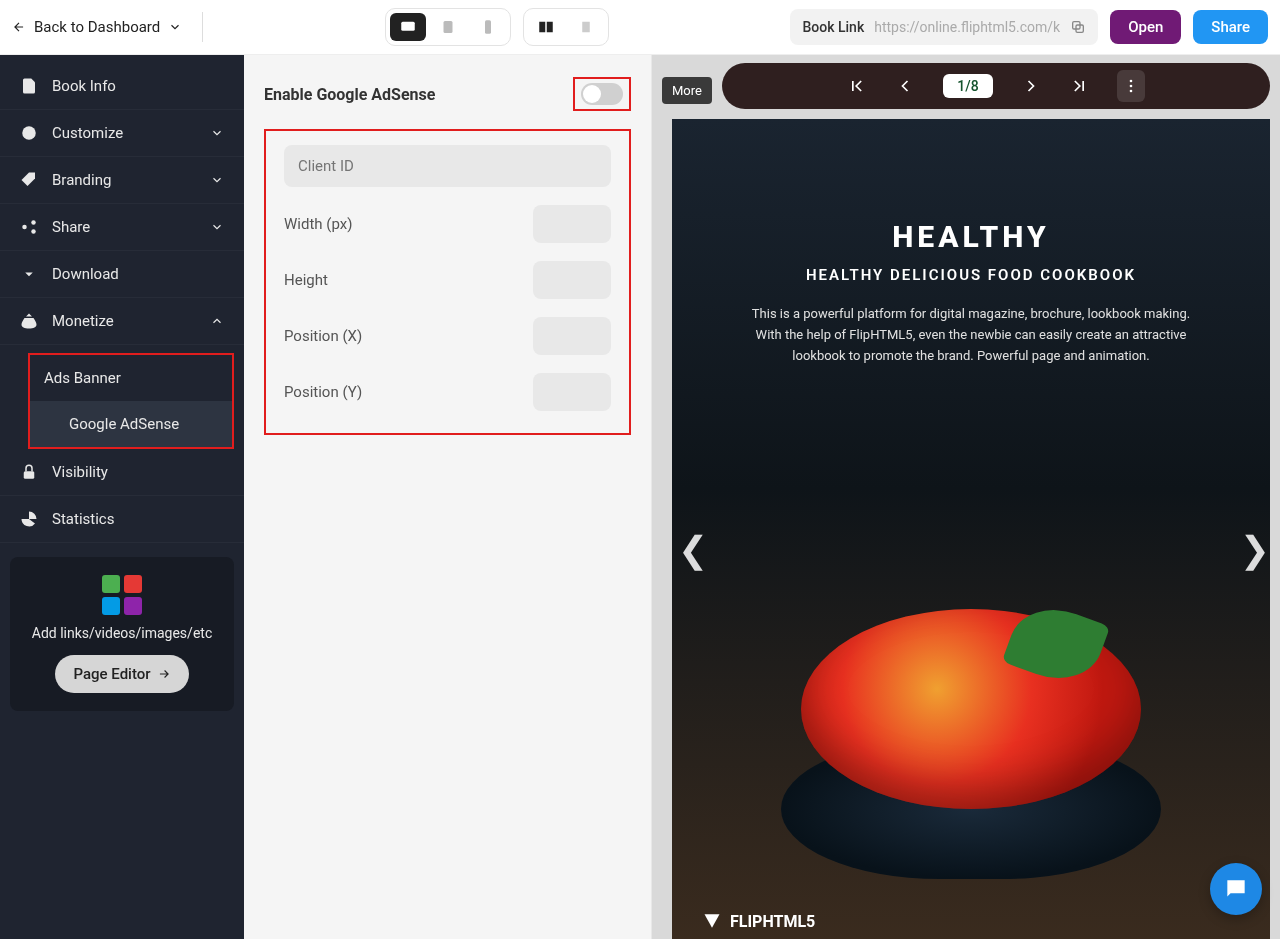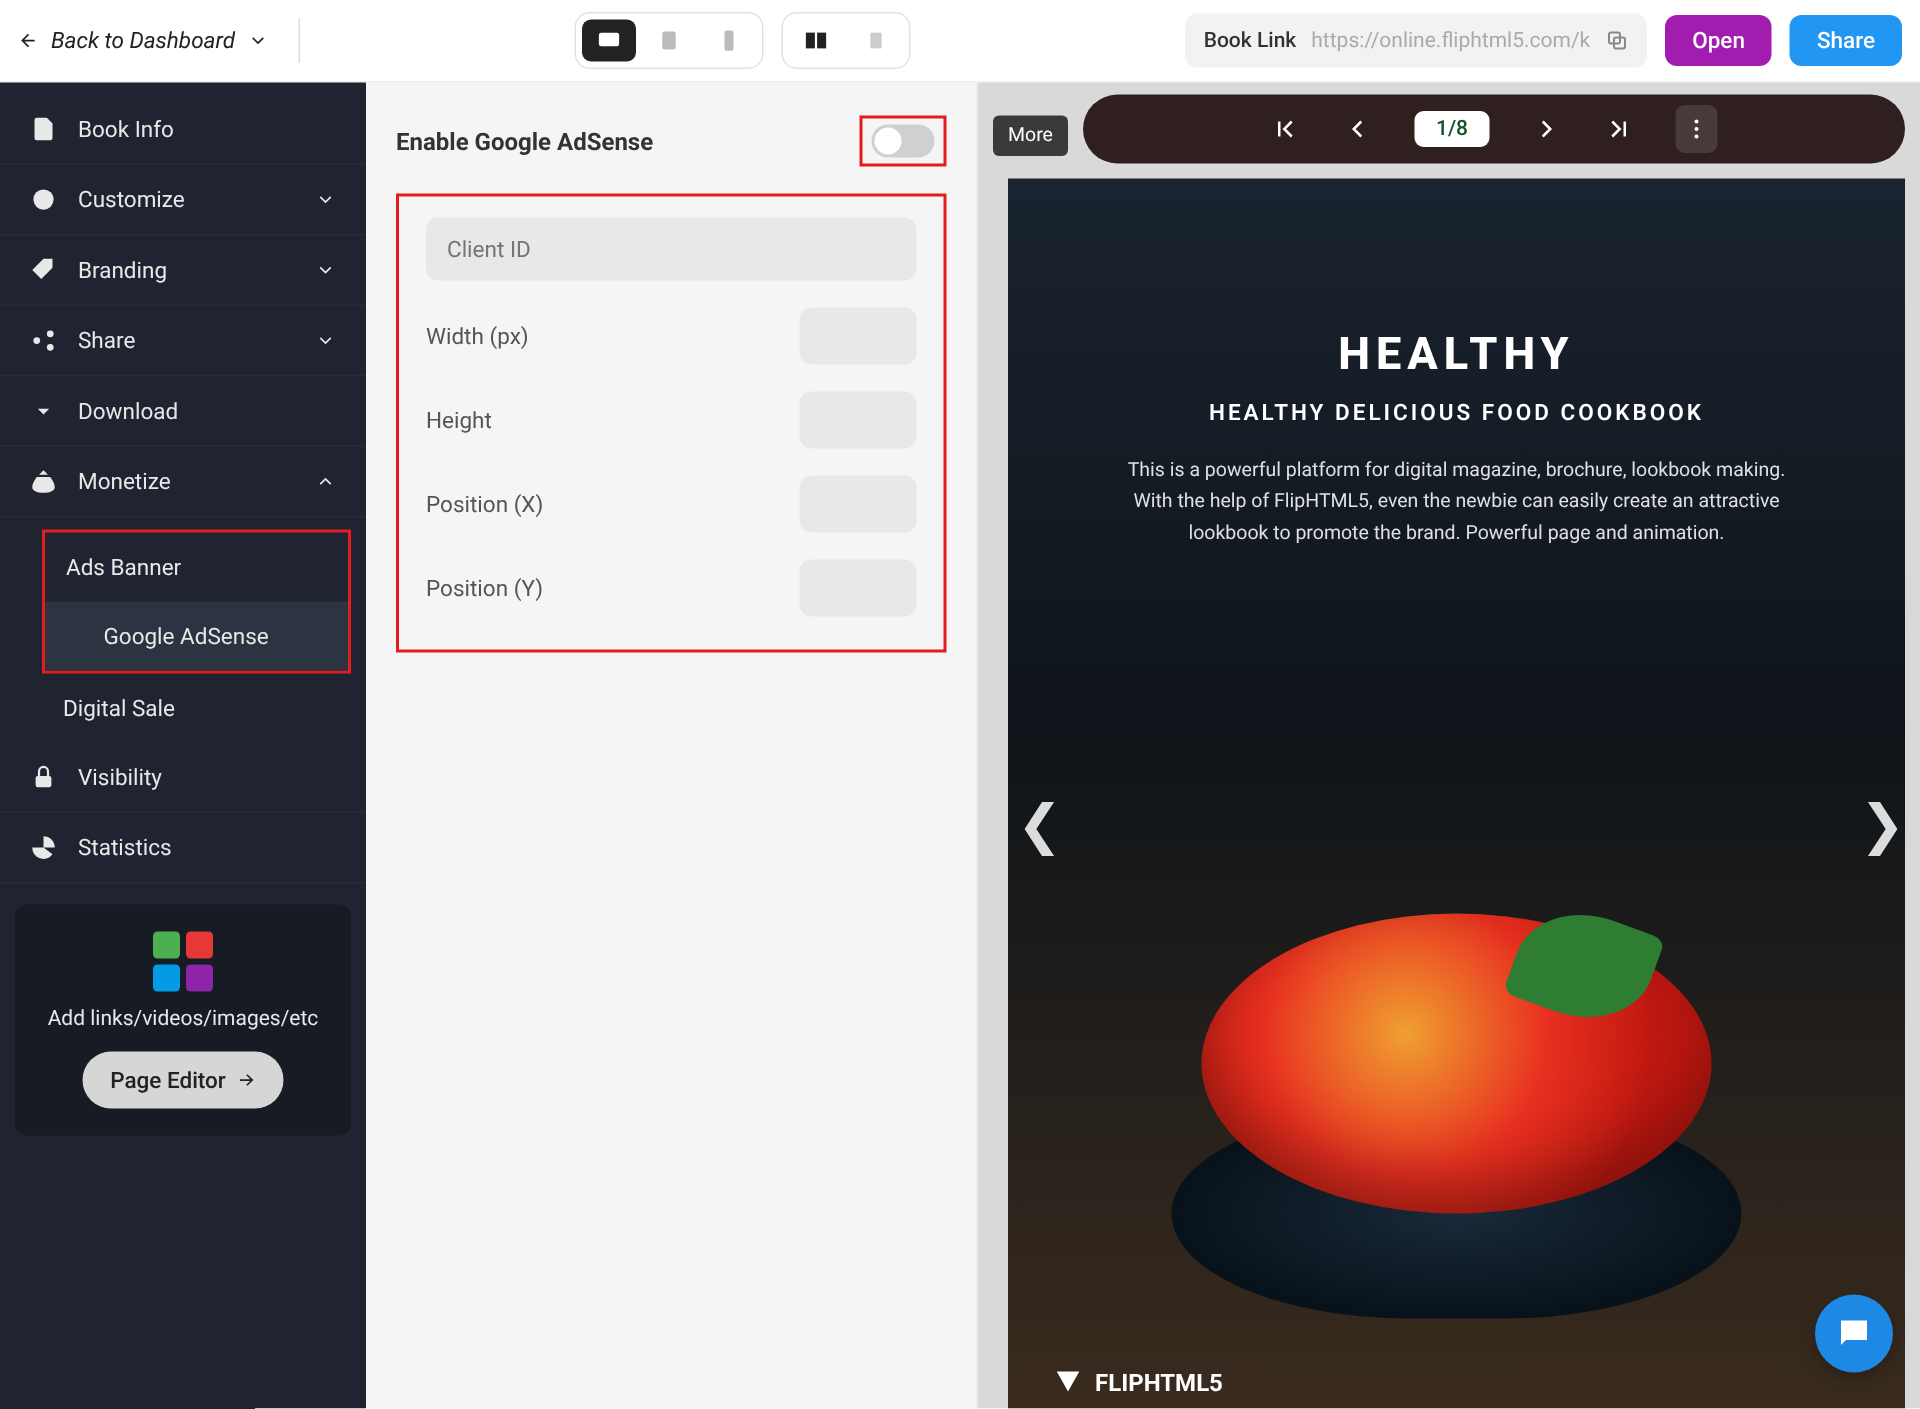--- a/index.html
+++ b/index.html
@@ -1,31 +1,31 @@
 <!DOCTYPE html>
 <html><head>
 <meta charset="utf-8">
 <style>
   * { box-sizing: border-box; margin: 0; padding: 0; font-family: -apple-system, BlinkMacSystemFont, "Segoe UI", Roboto, sans-serif; }
   body { width: 1280px; height: 939px; background: #fff; overflow: hidden; }
 
   
   .topbar { height: 55px; display: flex; align-items: center; padding: 0 12px; gap: 12px; border-bottom: 1px solid #eee; }
-  .back-link { display: flex; align-items: center; gap: 8px; font-size: 15px; color: #222; cursor: pointer; padding-right: 20px; border-right: 1px solid #ddd; height: 30px; font-style: italic;}
+  .back-link { display: flex; align-items: center; gap: 8px; font-size: 15px; color: #222; cursor: pointer; padding-right: 20px; border-right: 1px solid #ddd; height: 30px;}
   .back-link svg { width: 14px; height: 14px; }
   .spacer { flex: 1; }
   .device-group { display: flex; gap: 4px; background: #fff; border: 1px solid #e3e3e3; border-radius: 10px; padding: 4px; }
   .device-btn { width: 36px; height: 28px; border-radius: 6px; display: flex; align-items: center; justify-content: center; cursor: pointer; color: #555; }
   .device-btn.active { background: #222; color: #fff; }
   .device-btn svg { width: 22px; height: 18px; }
   .linkbox { display: flex; align-items: center; gap: 10px; background: #f2f2f2; border-radius: 8px; padding: 0 12px; height: 36px; font-size: 14px; color: #666; min-width: 300px; }
   .linkbox .lbl { color: #333; font-weight: 500; }
   .linkbox .url { color: #aaa; white-space: nowrap; overflow: hidden; }
   .btn { border: none; border-radius: 8px; padding: 8px 18px; font-size: 15px; font-weight: 500; color: #fff; cursor: pointer; }
-  .btn-open { background: #a21caf; }
+  .btn-open { background: #701a75; }
   .btn-share { background: #2196f3; }
 
   
   .main { display: flex; height: calc(939px - 55px); }
 
   
   .sidebar { width: 244px; background: #1f2430; color: #e8e8e8; display: flex; flex-direction: column; }
   .nav { list-style: none; padding: 8px 0; }
   .nav-item { display: flex; align-items: center; gap: 14px; padding: 14px 20px; font-size: 15px; cursor: pointer; position: relative; }
   .nav-item:not(.sub) { border-bottom: 1px solid rgba(255,255,255,0.04); }
@@ -194,23 +194,20 @@
     </ul>
     <div class="highlight-box">
       <div class="nav-item sub">
         <span>Ads Banner</span>
       </div>
       <div class="nav-item sub selected">
         <span>Google AdSense</span>
       </div>
     </div>
     <ul class="nav" style="padding-top:0">
-      <li class="nav-item sub">
-        <span>Digital Sale</span>
-      </li>
       <li class="nav-item">
         <svg class="icon" viewBox="0 0 24 24" fill="currentColor">
             <rect x="5" y="11" width="14" height="10" rx="2"></rect>
             <path d="M8 11V7a4 4 0 1 1 8 0v4" fill="none" stroke="currentColor" stroke-width="2"></path>
           </svg>
         <span>Visibility</span>
       </li>
       <li class="nav-item">
         <svg class="icon" viewBox="0 0 24 24" fill="currentColor">
             <path d="M12 2v10h10A10 10 0 0 0 12 2zM2 12a10 10 0 0 0 18 6L12 12z"></path>

